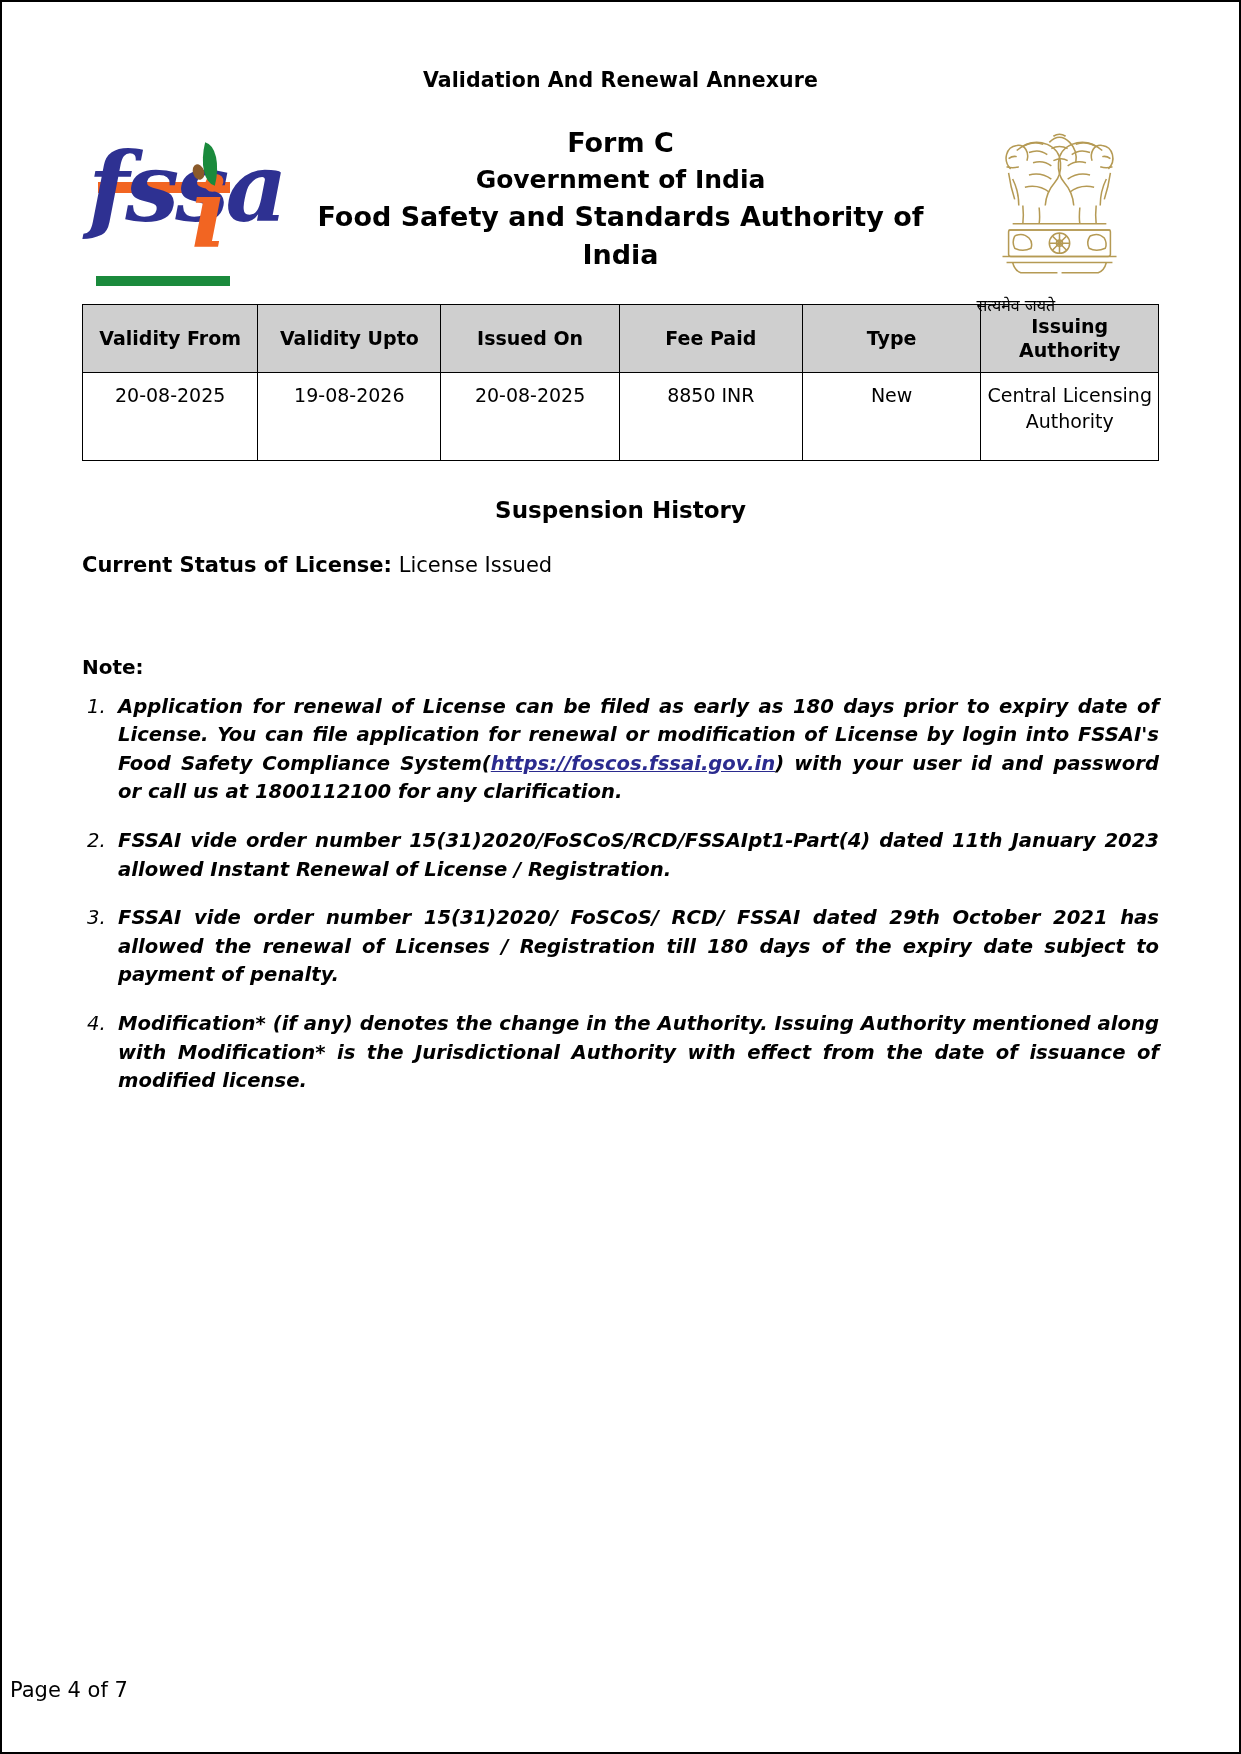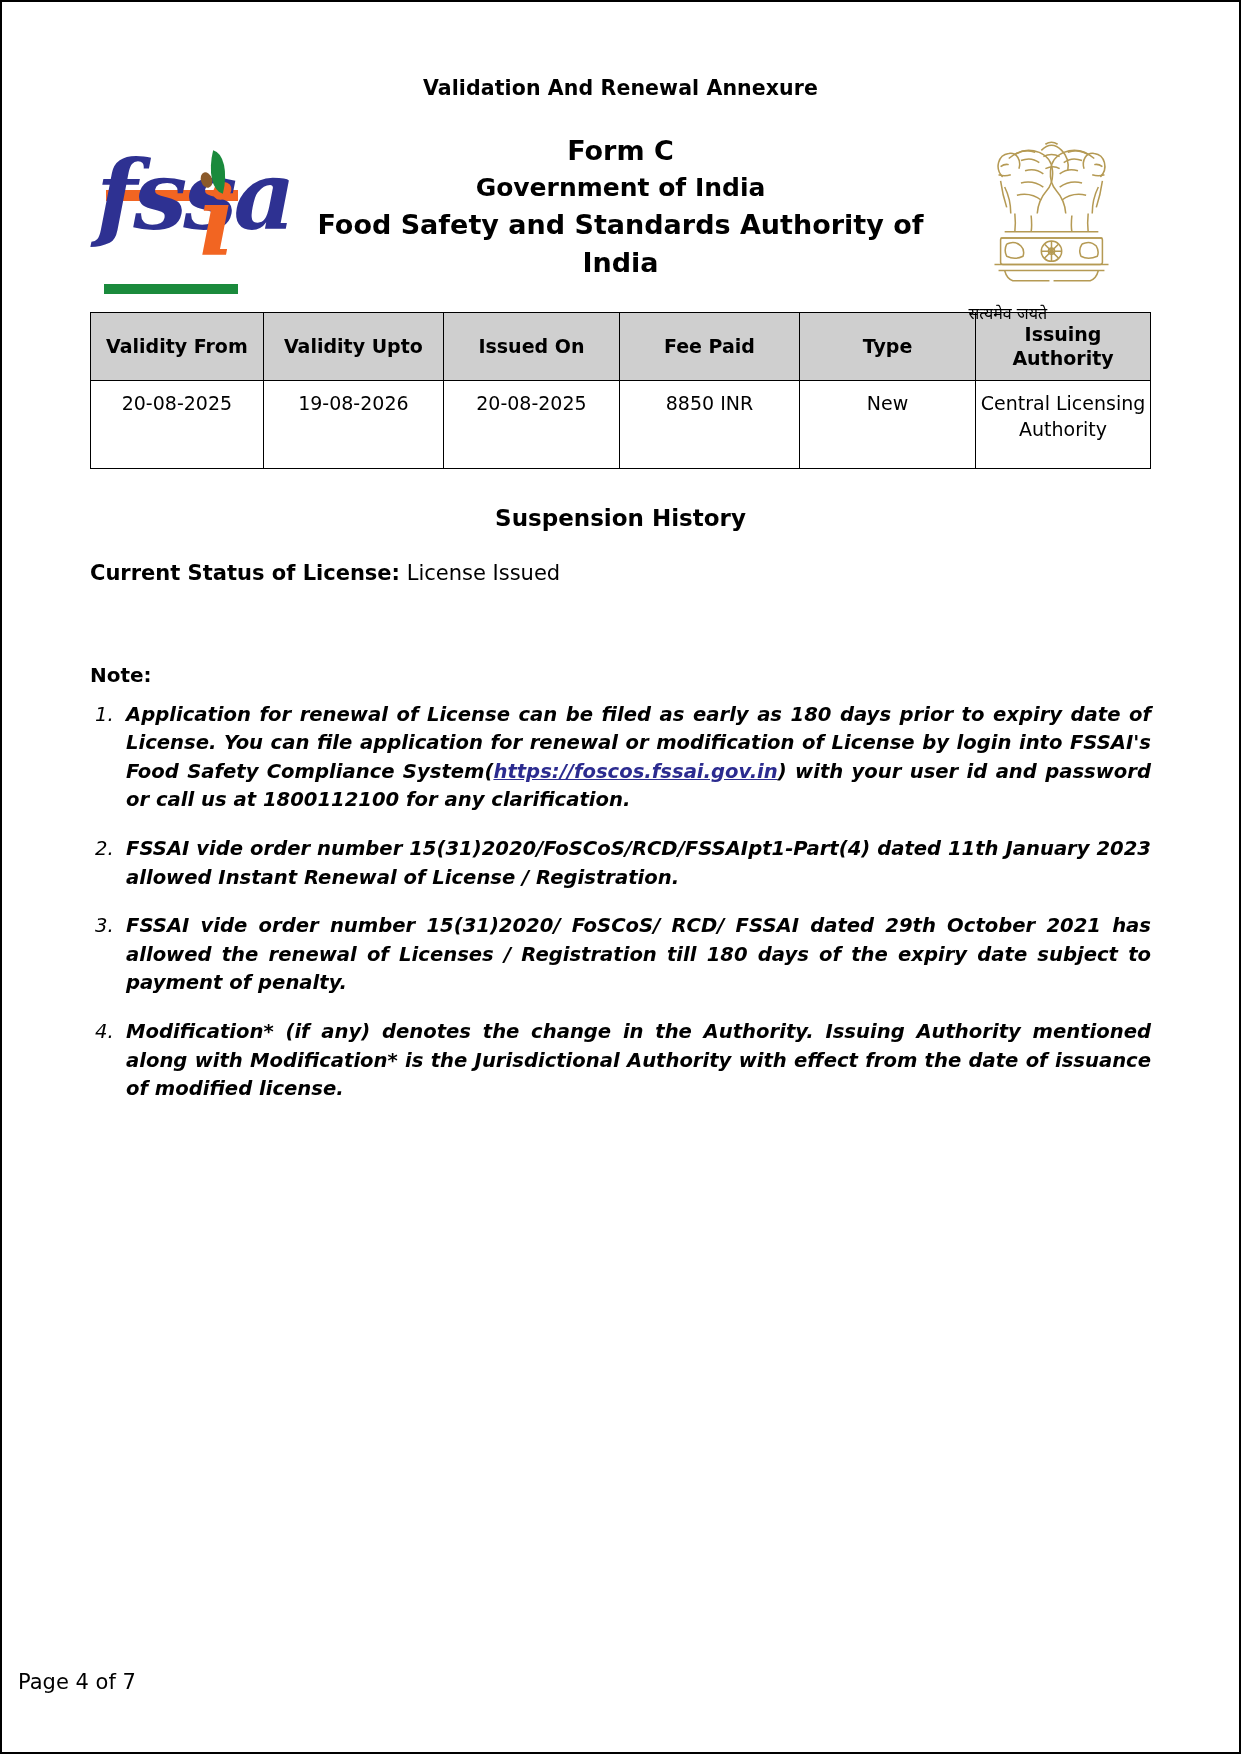--- a/index.html
+++ b/index.html
@@ -10,21 +10,21 @@
     background: #ffffff;
     font-family: "DejaVu Sans", "Liberation Sans", sans-serif;
     color: #000000;
   }
   .page {
     position: relative;
     width: 1241px;
     height: 1754px;
     background: #ffffff;
     border: 2px solid #000000;
-    padding: 16px;
+    padding: 8px;
     overflow: hidden;
   }
   .inner {
     padding: 58px 72px 0 72px;
     position: relative;
     height: 100%;
   }
 
   
   .annexure-title {

